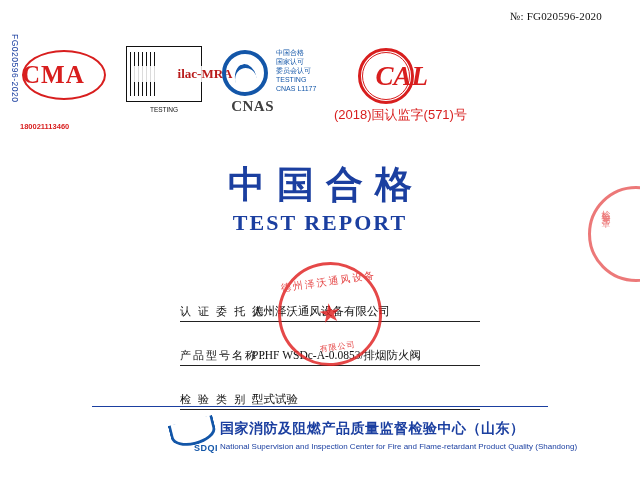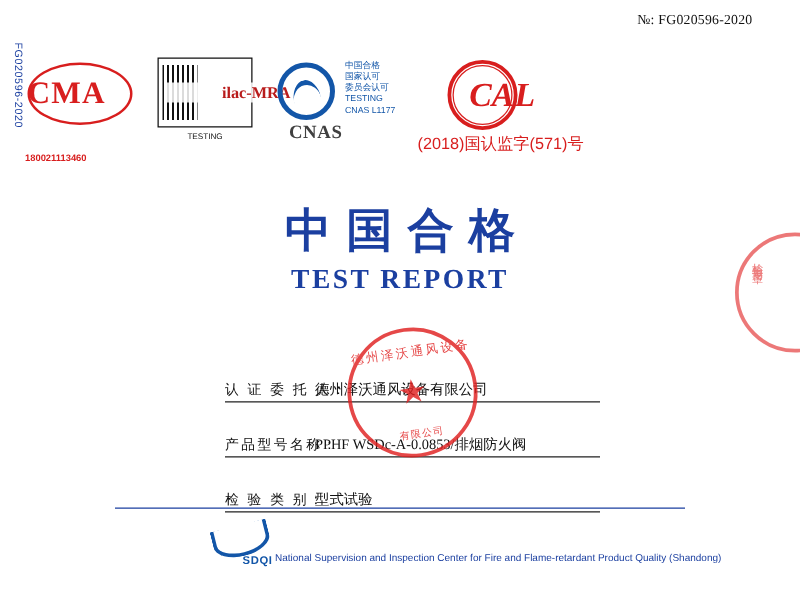--- a/index.html
+++ b/index.html
@@ -524,16 +524,17 @@
     <div class="arc-bottom">有限公司</div>
   </div>
 
   <div class="footer-rule"></div>
 
   <div class="footer">
     <div class="sdqi-logo">
       <div class="swoosh"></div>
       <div class="name">SDQI</div>
     </div>
+    <div class="footer-cn">国家消防及阻燃产品质量监督检验中心（山东）</div>
     <div class="footer-en">National Supervision and Inspection Center for Fire and Flame-retardant Product Quality (Shandong)</div>
   </div>
 
 </div>
 
 </body></html>

